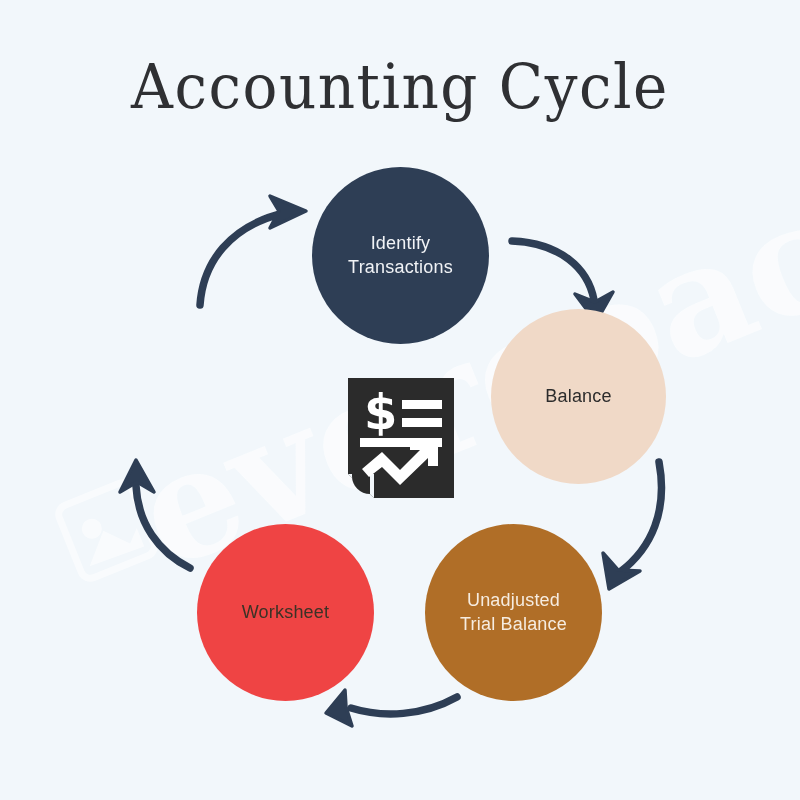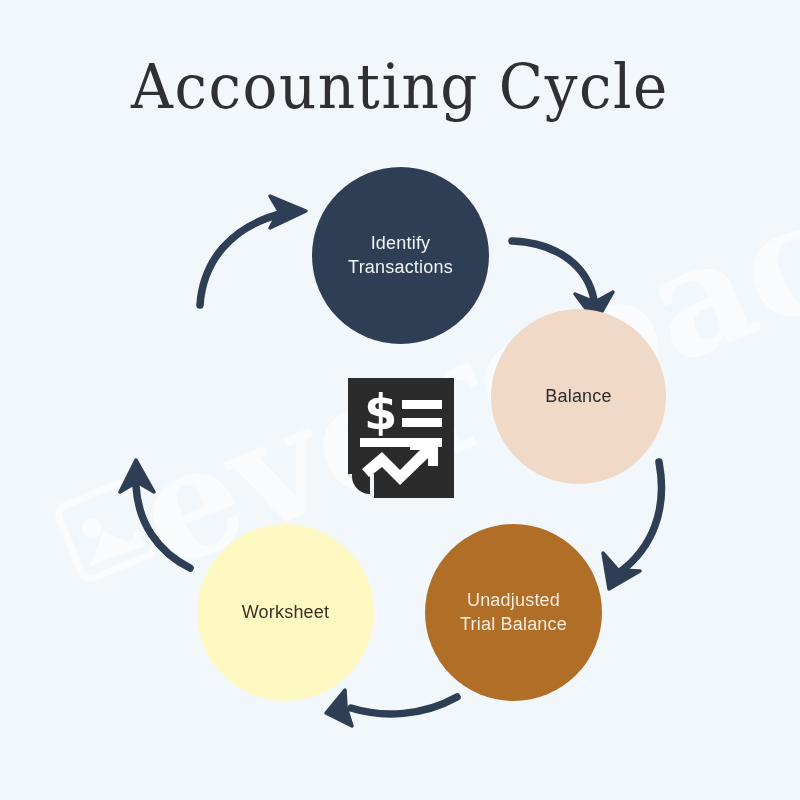--- a/index.html
+++ b/index.html
@@ -123,21 +123,21 @@
   #node-posting .node-label { color: #2c2c2c; }
 
   #node-unadjusted {
     left: 425px; top: 524px; width: 177px; height: 177px;
     background: #b06e27;
   }
   #node-unadjusted .node-label { color: #f6ece0; }
 
   #node-worksheet {
     left: 197px; top: 524px; width: 177px; height: 177px;
-    background: #fef9c3;
+    background: #ef4444;
     align-items: center;
   }
   #node-worksheet .node-label { color: #3c3226; }
 
   #node-adjusting {
     left: 129px; top: 309px; width: 177px; height: 177px;
     background: #c6ced8;
   }
   #node-adjusting .node-label { color: #2b3446; }
 

